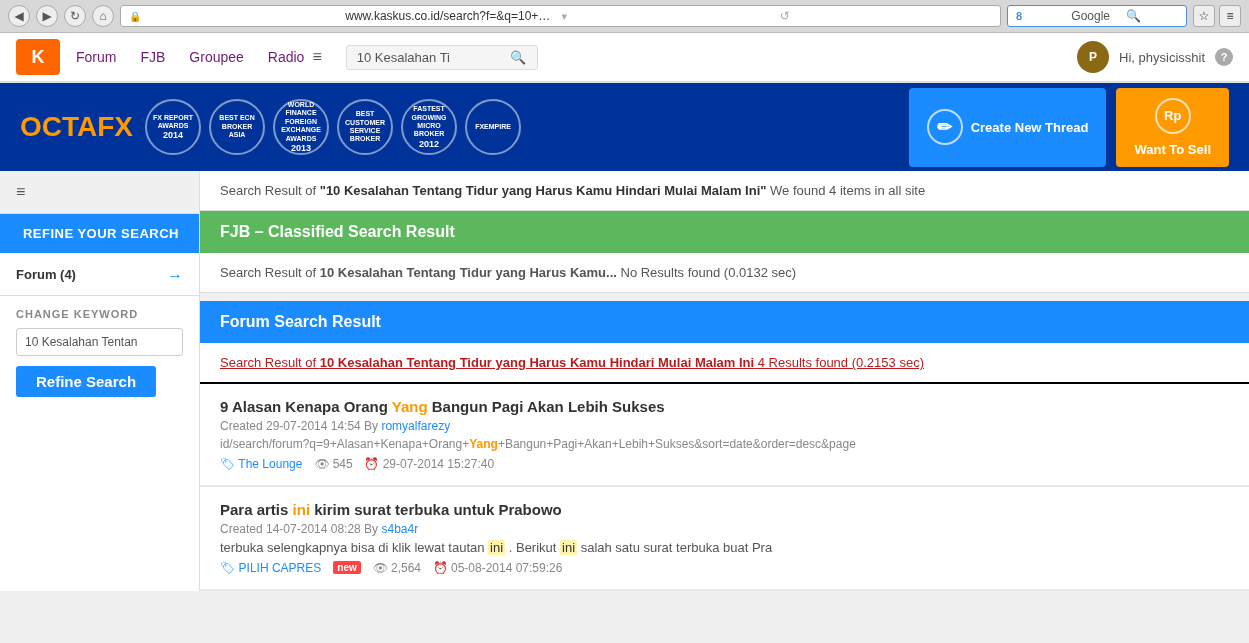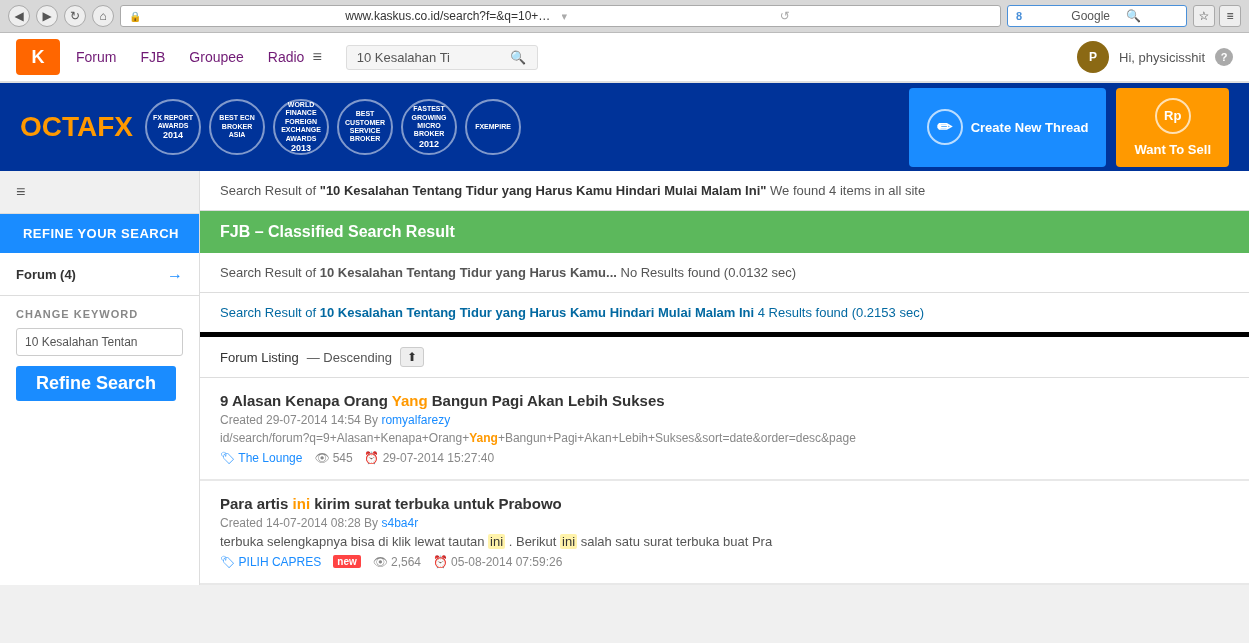--- a/index.html
+++ b/index.html
@@ -186,21 +186,21 @@
       text-transform: uppercase;
     }
     .keyword-input {
       width: 100%; border: 1px solid #ccc; border-radius: 3px;
       padding: 6px 8px; font-size: 12px; color: #555;
       margin-bottom: 10px;
     }
     .refine-btn {
       background: #1a8cff;
       color: white; border: none; border-radius: 3px;
-      padding: 7px 20px; font-size: 18px; cursor: pointer;
+      padding: 7px 20px; font-size: 15px; cursor: pointer;
       font-weight: bold;
     }
 
     
     .main-content {
       flex: 1;
       padding: 0;
     }
 
     
@@ -235,23 +235,24 @@
       background: #1a8cff;
       color: white;
       padding: 12px 20px;
       font-size: 16px;
       font-weight: bold;
       margin-top: 8px;
     }
     .forum-search-body {
       background: white;
       padding: 12px 20px;
-      border-bottom: 5px solid #000000;
-      font-size: 13px;
-      color: #0369a1;
+      border-bottom: 2px solid #000000;
+      font-size: 13px;
+      color: #b91c1c;
+      text-decoration: underline;
     }
     .forum-listing-bar {
       background: white;
       padding: 10px 20px;
       border-bottom: 1px solid #ddd;
       display: flex; align-items: center; gap: 8px;
       font-size: 13px;
     }
     .forum-listing-label { color: #333; }
     .descending-label { color: #555; }
@@ -425,31 +426,29 @@
 
     <div class="fjb-header">
       <span>FJB – Classified Search Result</span>
     </div>
     <div class="fjb-body">
       <span>Search Result of </span>
       <strong>10 Kesalahan Tentang Tidur yang Harus Kamu...</strong>
       <span>  No Results found (0.0132 sec)</span>
     </div>
 
+    <div class="forum-search-header">
+      <span>Forum Search Result</span>
+    </div>
     <div class="forum-search-body">
       <span>Search Result of </span>
       <strong>10 Kesalahan Tentang Tidur yang Harus Kamu Hindari Mulai Malam Ini</strong>
       <span> 4 Results found (0.2153 sec)</span>
     </div>
 
-    <div class="forum-listing-bar">
-      <span class="forum-listing-label">Forum Listing</span>
-      <span class="descending-label">— Descending</span>
-      <span class="sort-icon">⬆</span>
-    </div>
 
     <div class="thread-item">
       <div class="thread-title">
         <a>
           <span>9 Alasan Kenapa Orang </span><span class="highlight">Yang</span><span> Bangun Pagi Akan Lebih Sukses</span>
         </a>
       </div>
       <div class="thread-meta">
         <span>Created 29-07-2014 14:54 By </span><a>romyalfarezy</a>
       </div>

